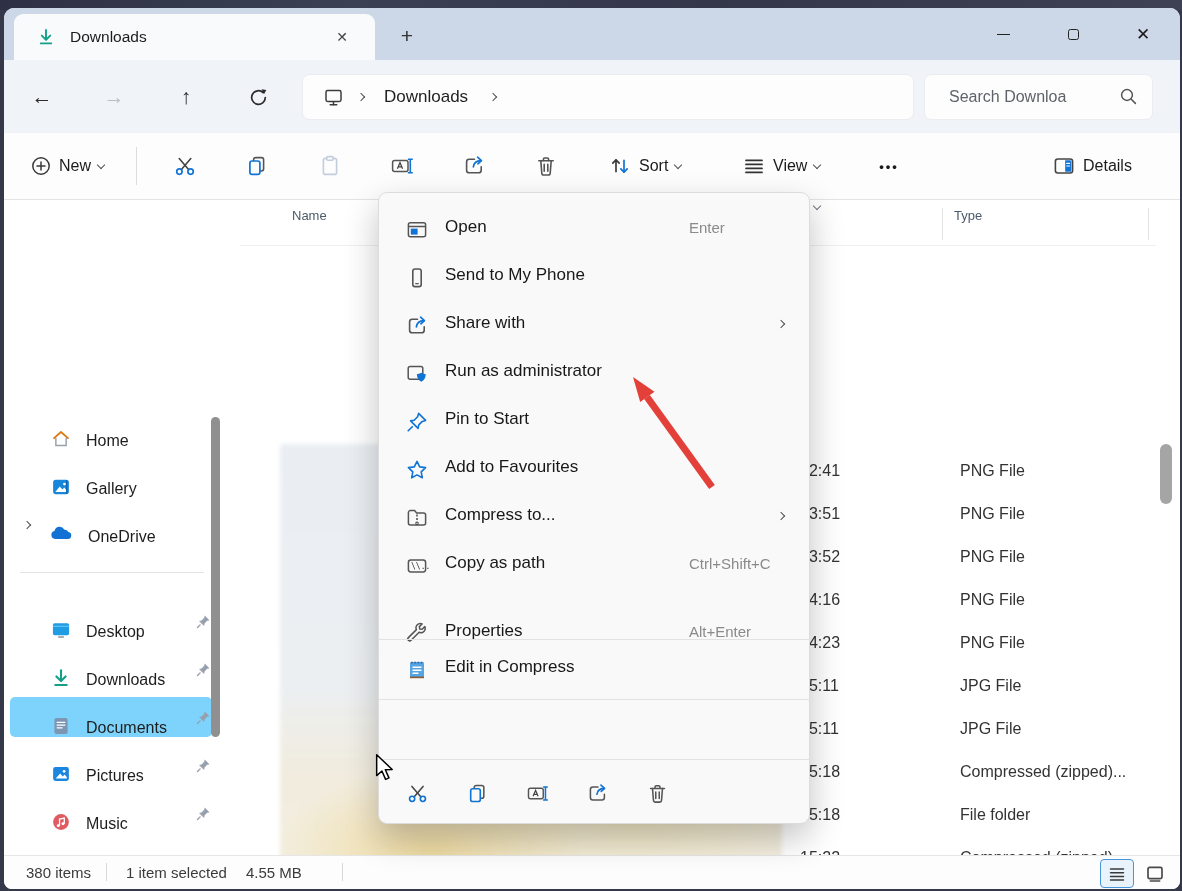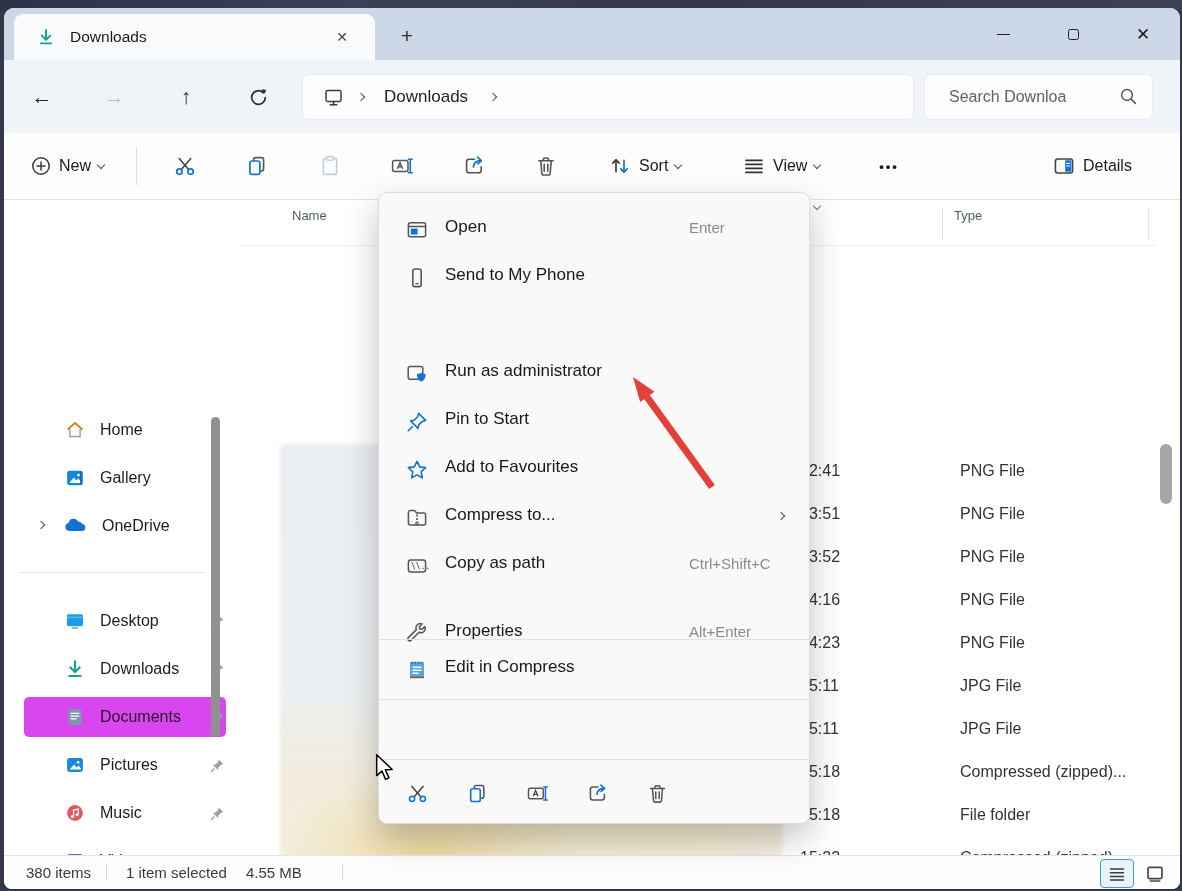--- a/index.html
+++ b/index.html
@@ -52,22 +52,22 @@
   .cmd { position:absolute; top:12px; height:42px; display:flex; align-items:center; justify-content:center; border-radius:5px; }
   .cmd-label { font-size:16px; color:#1b1b1b; margin:0 7px; }
   .vdiv { position:absolute; width:1px; background:#dddddd; }
   .chv { display:inline-block; width:8px; height:8px; border-right:1.5px solid #4f4f4f; border-bottom:1.5px solid #4f4f4f; transform:rotate(45deg); }
   .chv.right { transform:rotate(-45deg); }
   .chv.sm { width:6px; height:6px; }
   .dots { font-size:13px; letter-spacing:2px; color:#1b1b1b; font-weight:bold; }
   
   .main { position:absolute; left:0; top:192px; width:100%; height:655px; background:#fff; }
   
-  .side-item { position:absolute; left:20px; width:202px; height:40px; border-radius:5px; display:flex; align-items:center; }
-  .side-item.sel { background:#d946ef; }
+  .side-item { position:absolute; left:6px; width:202px; height:40px; border-radius:5px; display:flex; align-items:flex-end; }
+  .side-item.sel { background:#7dd3fc; }
   .side-item .lbl { font-size:16px; color:#1d1d1d; margin-left:14px; white-space:nowrap; overflow:hidden; max-width:102px; }
   .side-item .ic { margin-left:40px; flex:0 0 auto; }
   .side-pin { position:absolute; left:186px; top:13px; }
   .side-chev { position:absolute; left:20px; top:16px; }
   .hdiv { position:absolute; height:1px; background:#e3e3e3; }
   .sb-scroll { position:absolute; left:207px; width:9px; border-radius:5px; background:#909090; }
   
   .colhead { position:absolute; top:8px; font-size:13px; color:#4c5b6b;text-align:center; }
   .hddiv { position:absolute; top:8px; width:1px; height:32px; background:#e3e3e6; }
   .blurblock {
@@ -503,20 +503,33 @@
     </div>
     <div class="mi" style="top:60px">
       <span class="mic">
           <svg width="24" height="24" viewBox="0 0 24 24">
             <rect x="7.8" y="3" width="8.4" height="17.6" rx="2.2" fill="none" stroke="#555" stroke-width="1.6"></rect>
             <path d="M10.8 17.6h2.4" stroke="#555" stroke-width="1.4" stroke-linecap="round"></path>
           </svg>
         </span>
       <span class="ml">Send to My Phone</span>
     </div>
+    <div class="mi" style="top:108px">
+      <span class="mic">
+          <svg width="24" height="24" viewBox="0 0 24 24">
+            <g fill="none" stroke-linecap="round" stroke-linejoin="round">
+              <path d="M12.5 5.3H7.2a2.6 2.6 0 0 0-2.6 2.6v8.3a2.6 2.6 0 0 0 2.6 2.6h9.4a2.6 2.6 0 0 0 2.6-2.6v-3.4" stroke="#555" stroke-width="1.6"></path>
+              <path d="M11.4 12.8c.5-3.4 3-5.9 7.4-6.1" stroke="#1173d4" stroke-width="1.7"></path>
+              <polyline points="15.6,3.2 19.4,6.6 15.9,9.8" stroke="#1173d4" stroke-width="1.7"></polyline>
+            </g>
+          </svg>
+        </span>
+      <span class="ml">Share with</span>
+      <span class="msub chv right sm"></span>
+    </div>
     <div class="mi" style="top:156px">
       <span class="mic">
           <svg width="24" height="24" viewBox="0 0 24 24">
             <rect x="3.2" y="4.6" width="14.6" height="12.6" rx="2" fill="none" stroke="#555" stroke-width="1.5"></rect>
             <path d="M16.3 10.8c1.5.9 3.1 1.3 4.4 1.3 0 4-1.7 6.5-4.4 7.6-2.7-1.1-4.4-3.6-4.4-7.6 1.3 0 2.9-.4 4.4-1.3z" fill="#1173d4"></path>
           </svg>
         </span>
       <span class="ml">Run as administrator</span>
     </div>
     <div class="mi" style="top:204px">

